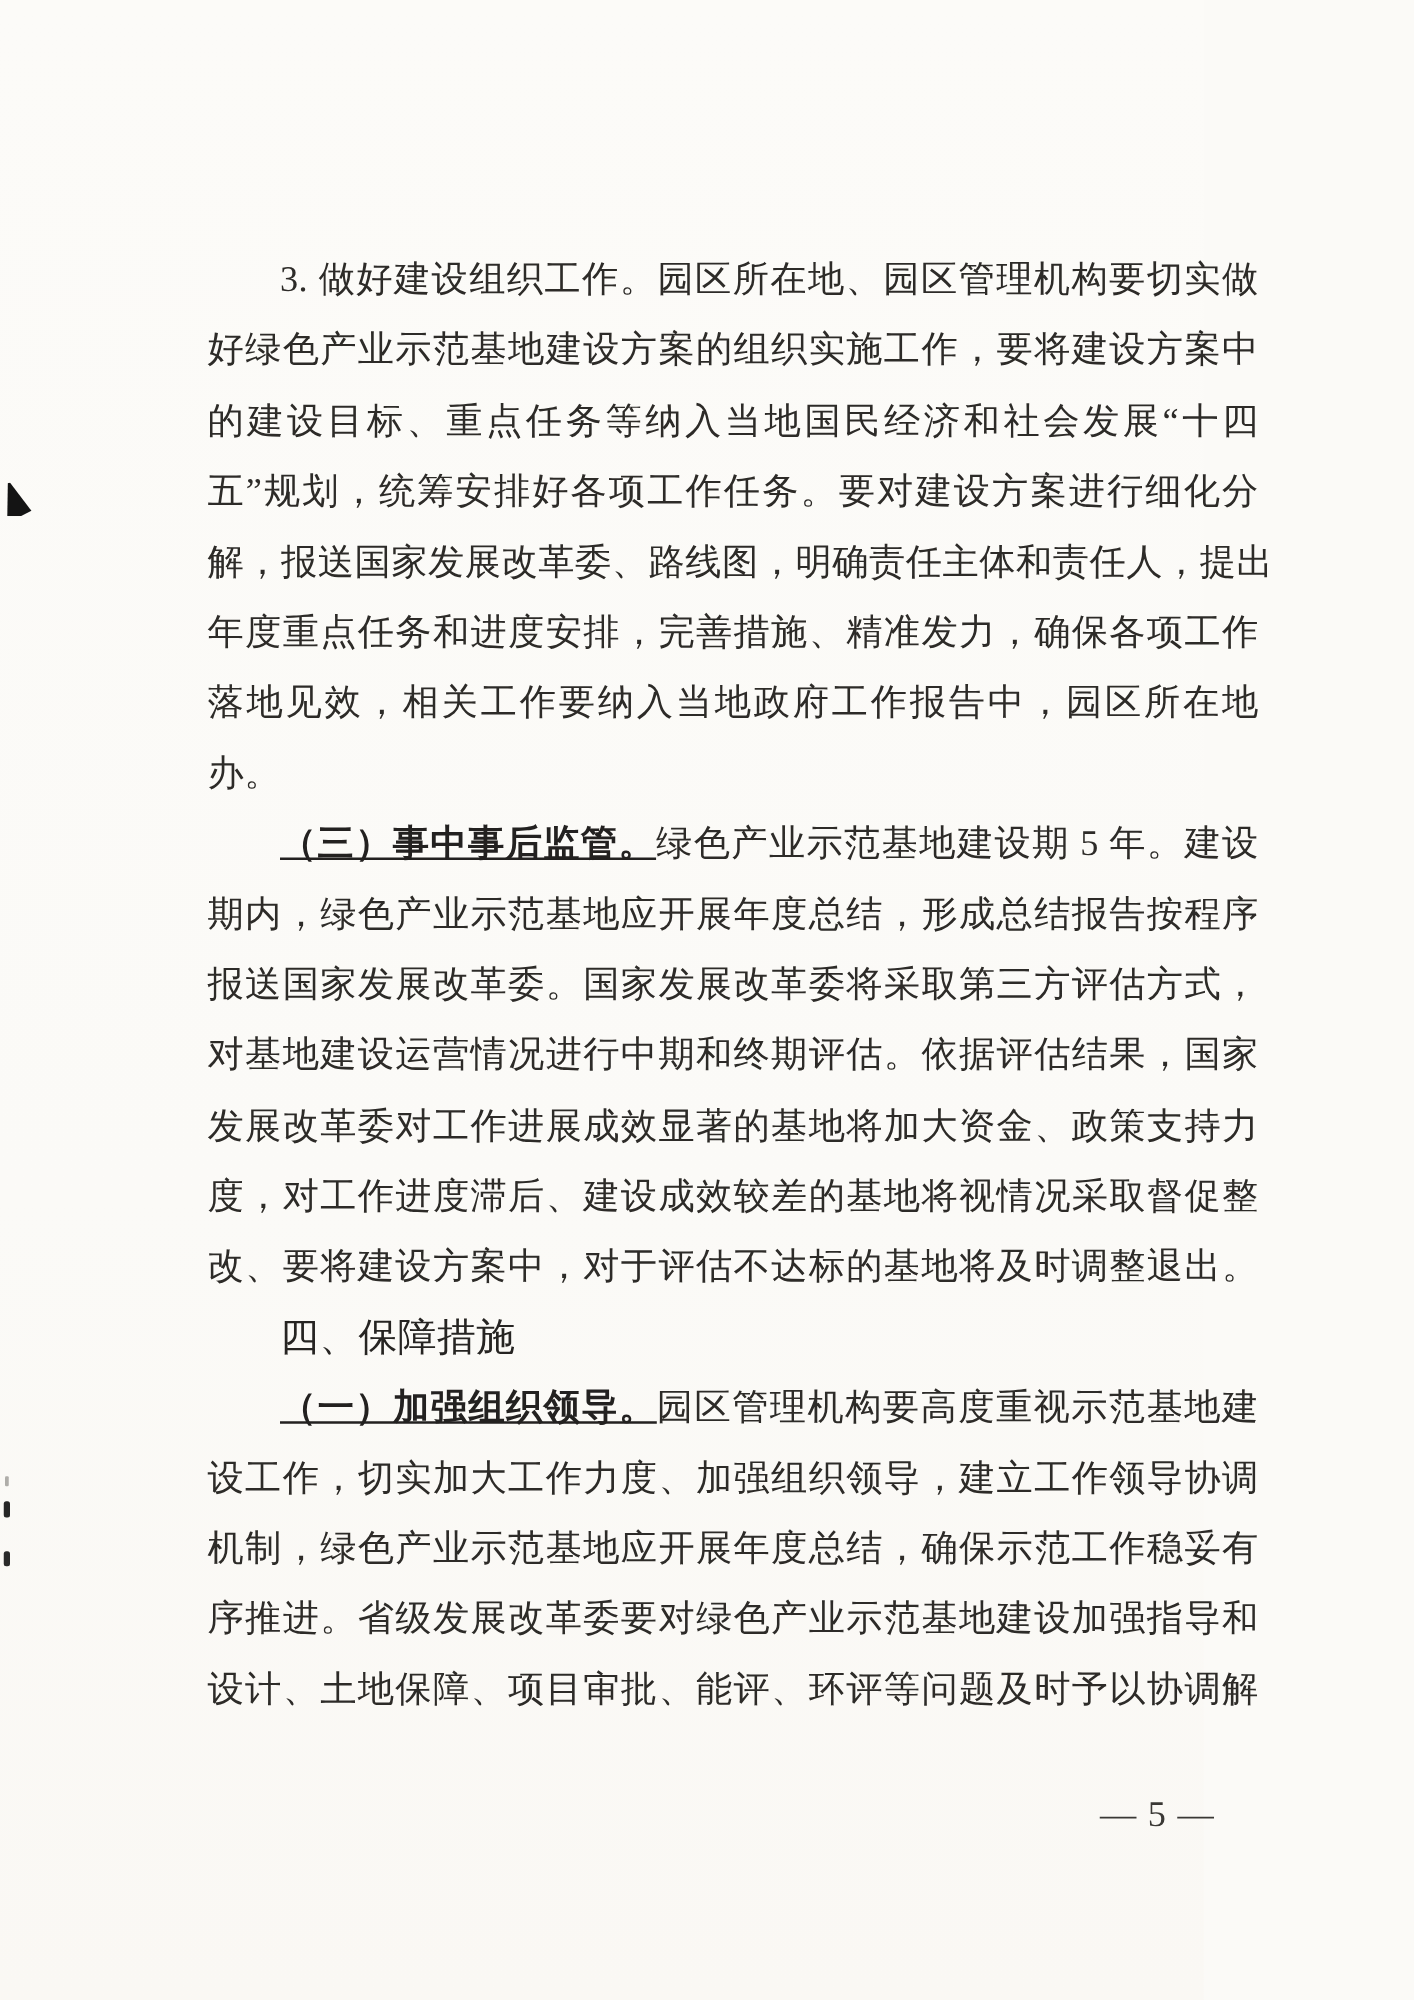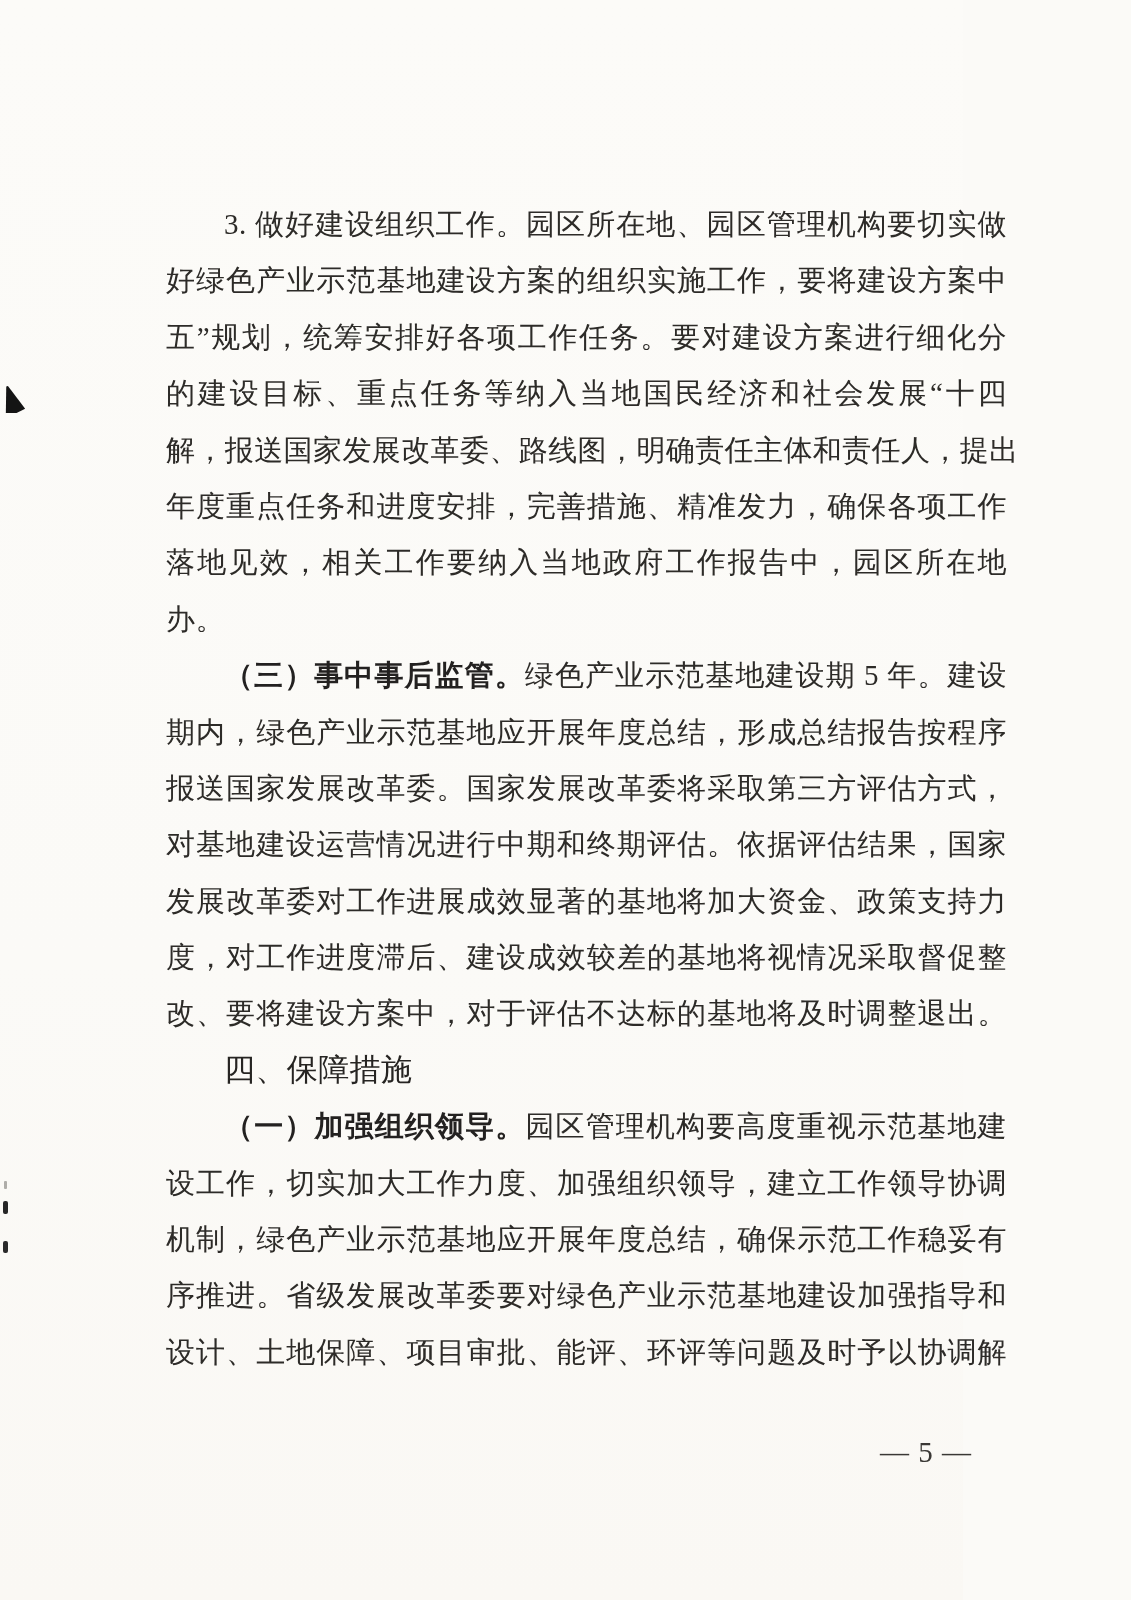--- a/index.html
+++ b/index.html
@@ -29,20 +29,21 @@
     white-space: nowrap;
   }
   .line.noj {
     text-align: left;
     text-align-last: left;
   }
   .line.ind { text-indent: 58px; }
   .line .lead {
     font-weight: 700;
     color: #232120;
+    text-decoration: underline;
   }
   .line.heading {
     font-family: "Liberation Sans", "DejaVu Sans", sans-serif;
     font-weight: 400;
     font-size: 31px;
     color: #262422;
     text-align: left;
     text-align-last: left;
   }
   .footer {
@@ -91,22 +92,22 @@
 <div class="page">
 
   <span class="ink-triangle"></span>
   <span class="ink-dot"></span>
   <span class="ink-bar-1"></span>
   <span class="ink-bar-2"></span>
 
   <div class="textblock">
     <div class="line ind">3. 做好建设组织工作。园区所在地、园区管理机构要切实做</div>
     <div class="line">好绿色产业示范基地建设方案的组织实施工作，要将建设方案中</div>
+    <div class="line">的建设目标、重点任务等纳入当地国民经济和社会发展“十四</div>
     <div class="line">五”规划，统筹安排好各项工作任务。要对建设方案进行细化分</div>
-    <div class="line">的建设目标、重点任务等纳入当地国民经济和社会发展“十四</div>
     <div class="line">解，报送国家发展改革委、路线图，明确责任主体和责任人，提出</div>
     <div class="line">年度重点任务和进度安排，完善措施、精准发力，确保各项工作</div>
     <div class="line">落地见效，相关工作要纳入当地政府工作报告中，园区所在地</div>
     <div class="line noj">办。</div>
     <div class="line ind">
       <span class="lead">（三）事中事后监管。</span><span>绿色产业示范基地建设期 5 年。建设</span>
     </div>
     <div class="line">期内，绿色产业示范基地应开展年度总结，形成总结报告按程序</div>
     <div class="line">报送国家发展改革委。国家发展改革委将采取第三方评估方式，</div>
     <div class="line">对基地建设运营情况进行中期和终期评估。依据评估结果，国家</div>

